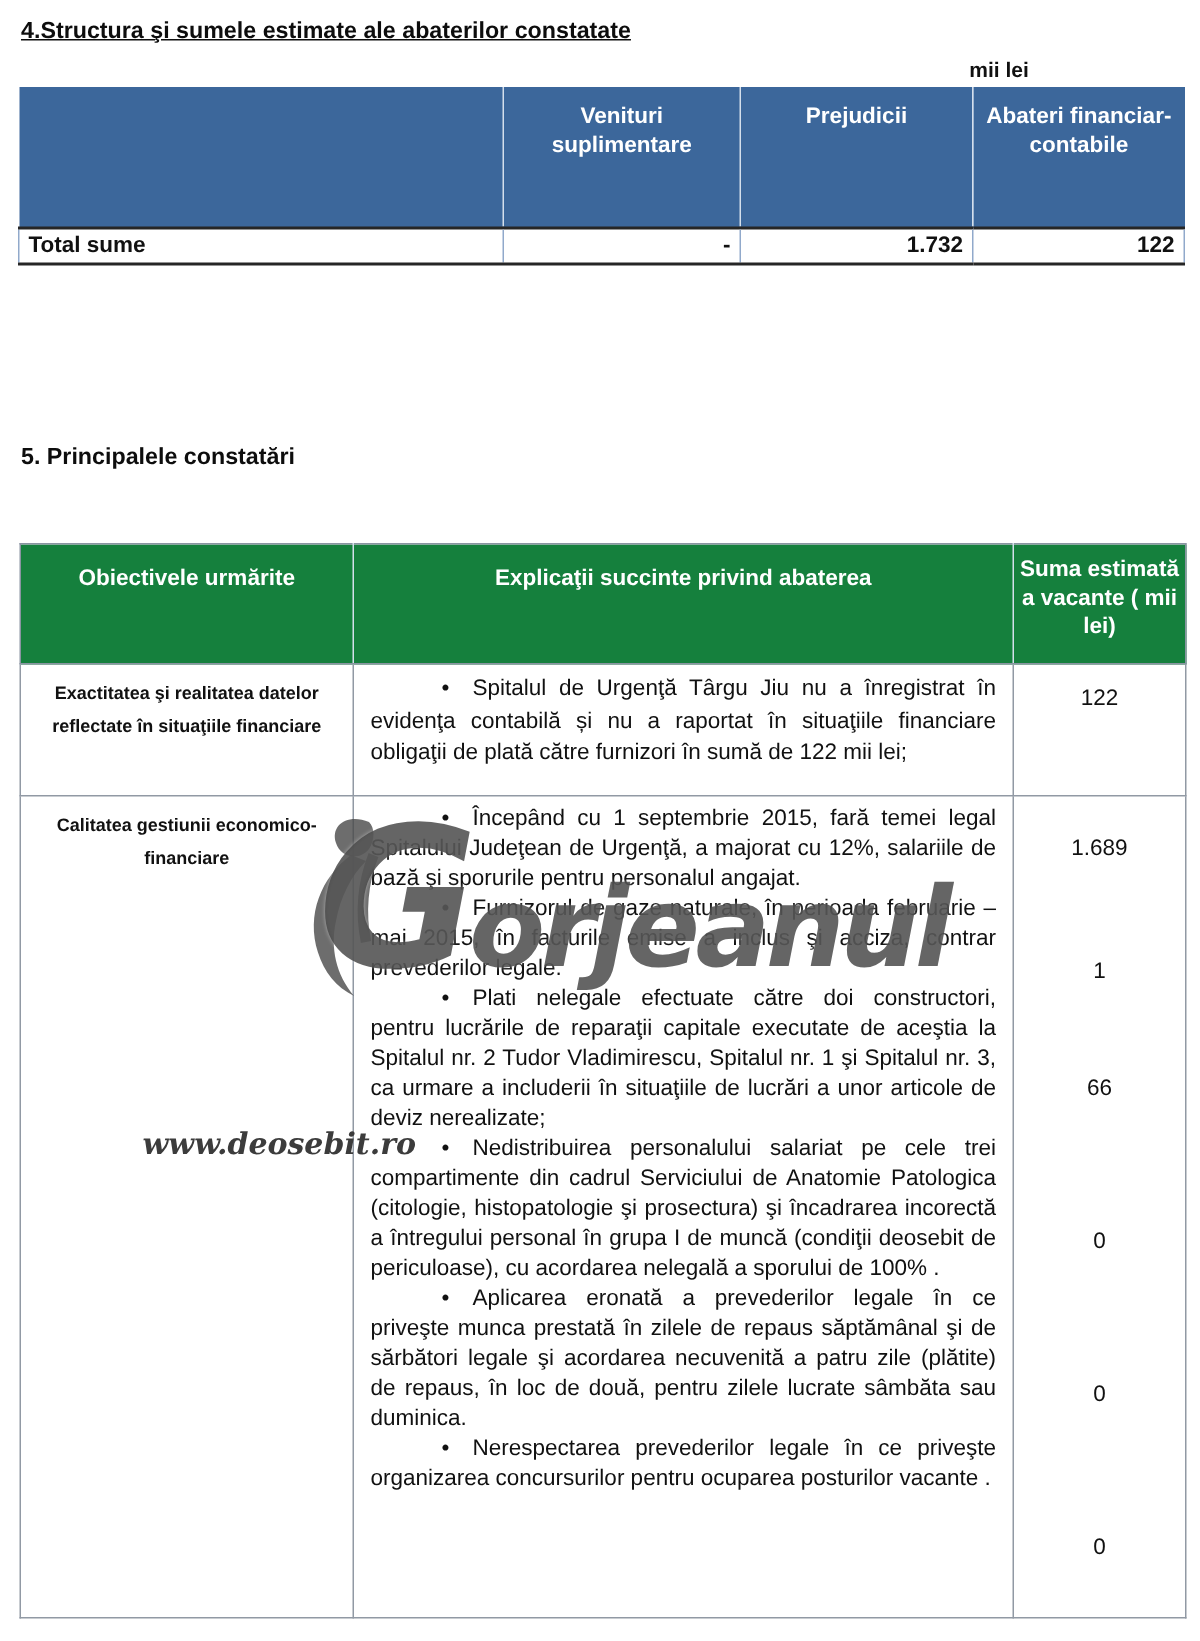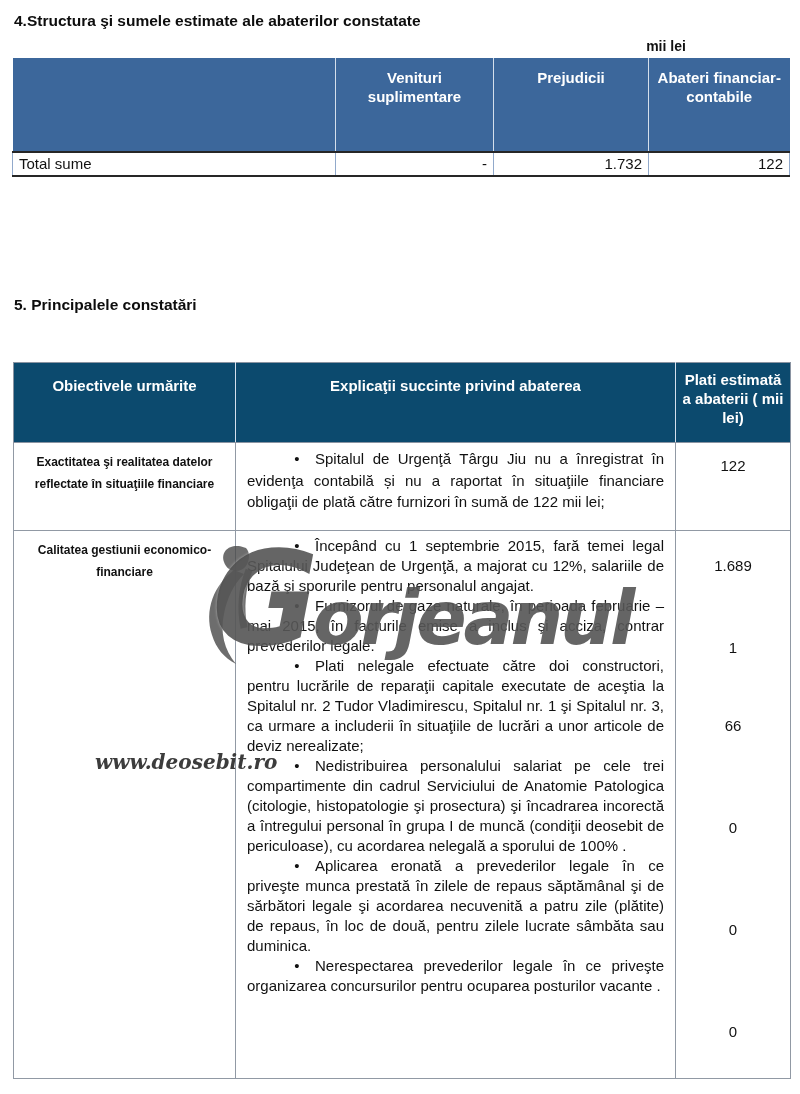--- a/index.html
+++ b/index.html
@@ -3,21 +3,21 @@
 <meta charset="utf-8">
 <style>
   html,body { margin:0; padding:0; }
   body {
     width:800px; height:1094px; background:#ffffff; position:relative;
     font-family:"Liberation Sans", sans-serif; color:#111;
     overflow:hidden;
   }
 
   .s-title { position:absolute; font-weight:bold; font-size:15.5px; color:#0d0d0d; }
-  #s4-title { top:12px; left:14px; }
+  #s4-title { top:12px; left:14px;text-decoration:underline; }
   #s5-title { top:296px; left:14px; }
   #unit-label { position:absolute; top:38px; left:596px; width:140px; text-align:center;
     font-weight:bold; font-size:14px; }
 
   table { border-collapse:collapse; table-layout:fixed; position:absolute; }
 
   
   #table1 { top:58px; left:12px; width:777px; font-size:15px; }
   #table1 th {
     background:#3c679b; color:#fff; font-weight:bold; font-size:15px;
@@ -25,28 +25,28 @@
   }
   #table1 th:not(:last-child){ border-right:1px solid #d4dfec; }
   #table1 tr.hdr { height:94px; }
   #table1 td {
     vertical-align:top; padding:1px 6px; line-height:20px;
     border-left:1px solid #91a9cb; border-right:1px solid #91a9cb;
   }
   #table1 tr.body-row { height:42px; }
   #table1 tr.total-row { height:22px; }
   #table1 tr.total-row td {
-    font-weight:normal; border-top:2px solid #262626; border-bottom:2px solid #262626;margin-left:36px;
+    font-weight:bold; border-top:2px solid #262626; border-bottom:2px solid #262626;margin-left:36px;
   }
   #table1 td.num { text-align:right; }
 
   
   #table2 { top:362px; left:13px; width:777px; font-size:15px; }
   #table2 th {
-    background:#0c4a6e; color:#fff; font-weight:bold; font-size:15px;
+    background:#15803d; color:#fff; font-weight:bold; font-size:15px;
     vertical-align:top; line-height:19px; text-align:center; padding:7px 4px 0 4px;
     border:1px solid #8a94a2;
   }
   #table2 th:not(:last-child){ border-right:1px solid #d4dfec; }
   #table2 th.single { padding-top:13px; }
   #table2 tr.hdr { height:80px; }
   #table2 td { border:1px solid #9199a4; vertical-align:top; background:transparent; }
   #table2 tr.r1 { height:88px; }
   #table2 tr.r2 { height:548px; }
   .obj { font-weight:bold; font-size:12px; padding:8px 8px 0 8px; line-height:22px;text-align:center; }
@@ -116,21 +116,21 @@
 <table id="table2">
   <colgroup>
     <col style="width:222px">
       <col style="width:440px">
       <col style="width:115px">
   </colgroup>
   <tbody>
       <tr class="hdr">
     <th class="single">Obiectivele urmărite</th>
     <th class="single">Explicaţii succinte privind abaterea</th>
-    <th>Plati estimată a abaterii ( mii lei)</th>
+    <th>Suma estimată a vacante ( mii lei)</th>
   </tr>
   <tr class="r1">
     <td class="obj">Exactitatea şi realitatea datelor reflectate în situaţiile financiare</td>
     <td class="expl">
       <p><span class="dot">•</span><span>Spitalul de Urgenţă Târgu Jiu nu a înregistrat în evidenţa contabilă și nu a raportat în situaţiile financiare obligaţii de plată către furnizori în sumă de 122 mii lei;</span></p>
     </td>
     <td class="amt-cell">
       <span class="amt">122</span>
     </td>
   </tr>

